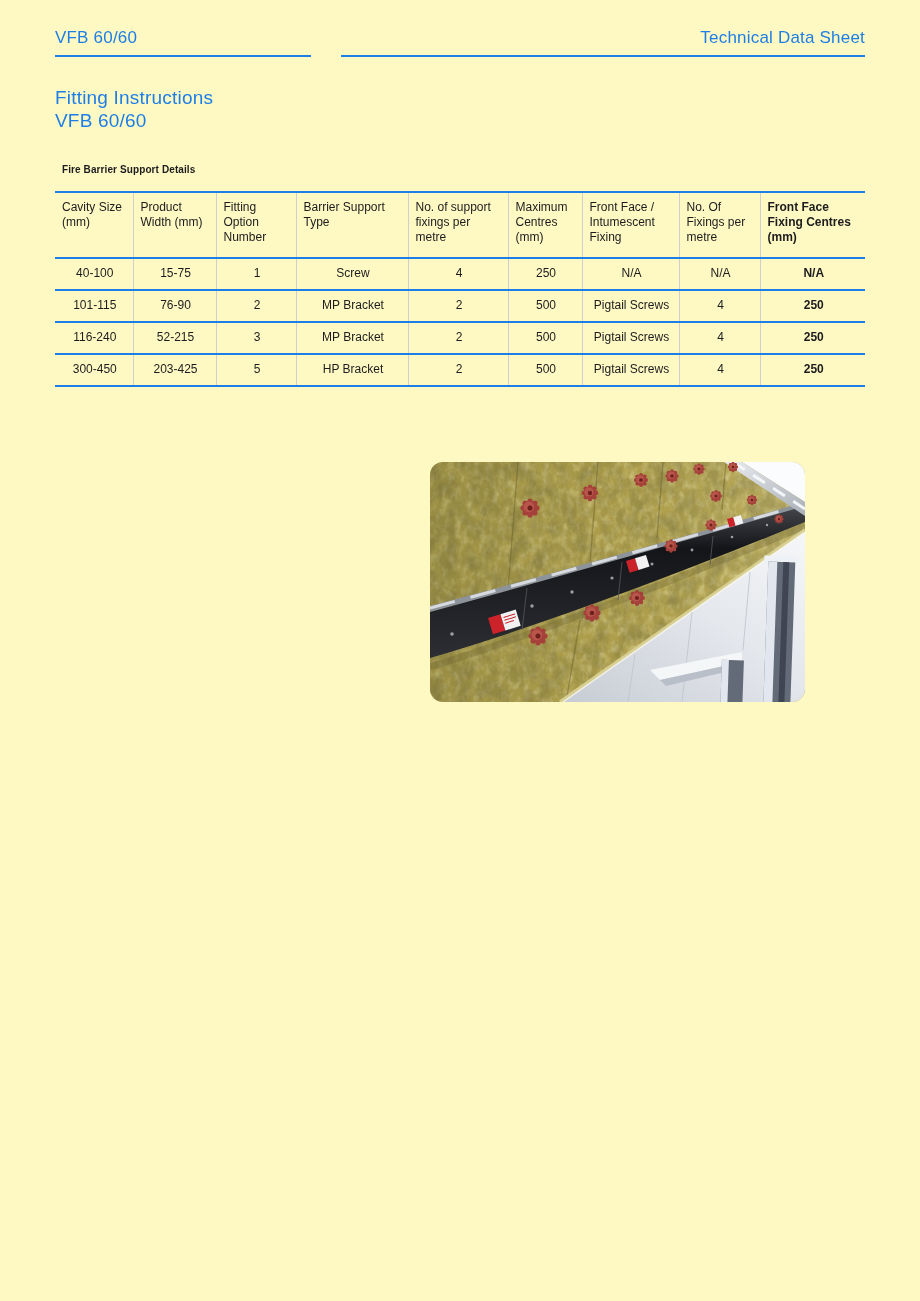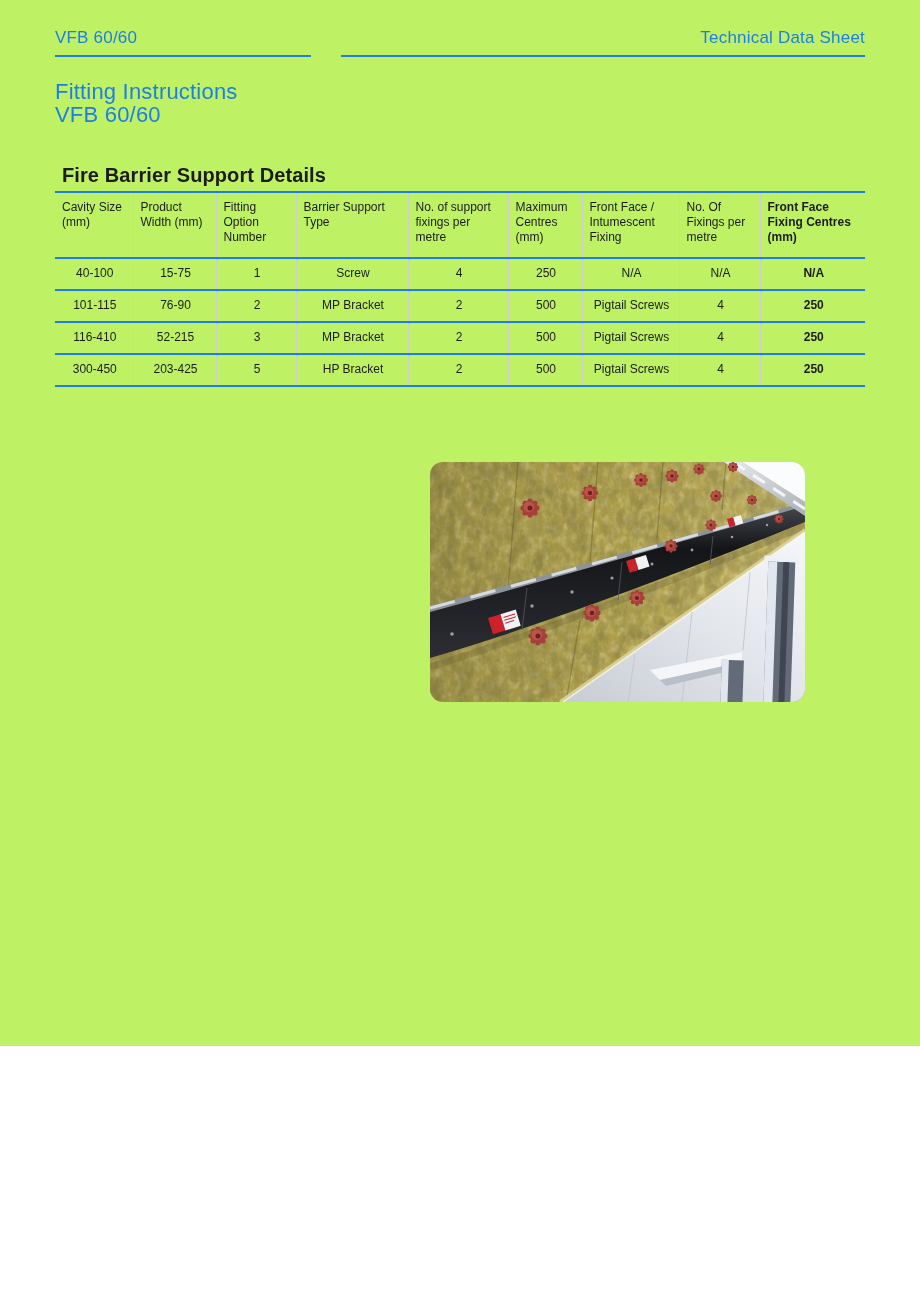--- a/index.html
+++ b/index.html
@@ -1,36 +1,36 @@
 <!DOCTYPE html>
 <html><head>
 <meta charset="utf-8">
 <style>
   html,body { margin:0; padding:0; background:#ffffff; }
   .page {
-    position:relative; width:920px; height:1046px; background:#bef264;
+    position:relative; width:920px; height:1301px; background:#fef9c3;
     font-family:"Liberation Sans", sans-serif; overflow:hidden;
     color:#1d1d1f;
   }
   .accent { color:#1e7ee7; }
 
   .hdr-left  { position:absolute; left:55px;  top:28px; font-size:17px; font-weight:500; letter-spacing:.2px; }
   .hdr-right { position:absolute; right:55px; top:28px; font-size:17px; font-weight:500; letter-spacing:.2px; text-align:right; }
   .rule { position:absolute; top:55px; height:2px; background:#1e7ee7; }
   .rule-left  { left:55px;  width:256px; }
   .rule-right { left:341px; width:524px; }
 
   .section-title {
-    position:absolute; left:55px; top:80px;
-    font-size:22px; line-height:23px; font-weight:500; letter-spacing:.2px;
+    position:absolute; left:55px; top:86px;
+    font-size:19px; line-height:23px; font-weight:500; letter-spacing:.2px;
   }
 
   .table-title {
     position:absolute; left:62px; top:164px;
-    font-size:20px; font-weight:700; color:#1c1c1e; letter-spacing:.1px;
+    font-size:10px; font-weight:700; color:#1c1c1e; letter-spacing:.1px;
   }
 
   table.support {
     position:absolute; left:55px; top:191px; width:810px;
     border-collapse:collapse; table-layout:fixed;
     border-top:2px solid #1e7ee7;
   }
   table.support th {
     text-align:left; vertical-align:top;
     font-size:12px; font-weight:500; line-height:15px; color:#1c1c1e;
@@ -114,21 +114,21 @@
           <td>76-90</td>
           <td>2</td>
           <td>MP Bracket</td>
           <td>2</td>
           <td>500</td>
           <td>Pigtail Screws</td>
           <td>4</td>
           <td>250</td>
         </tr>
         <tr>
-          <td>116-410</td>
+          <td>116-240</td>
           <td>52-215</td>
           <td>3</td>
           <td>MP Bracket</td>
           <td>2</td>
           <td>500</td>
           <td>Pigtail Screws</td>
           <td>4</td>
           <td>250</td>
         </tr>
         <tr>

